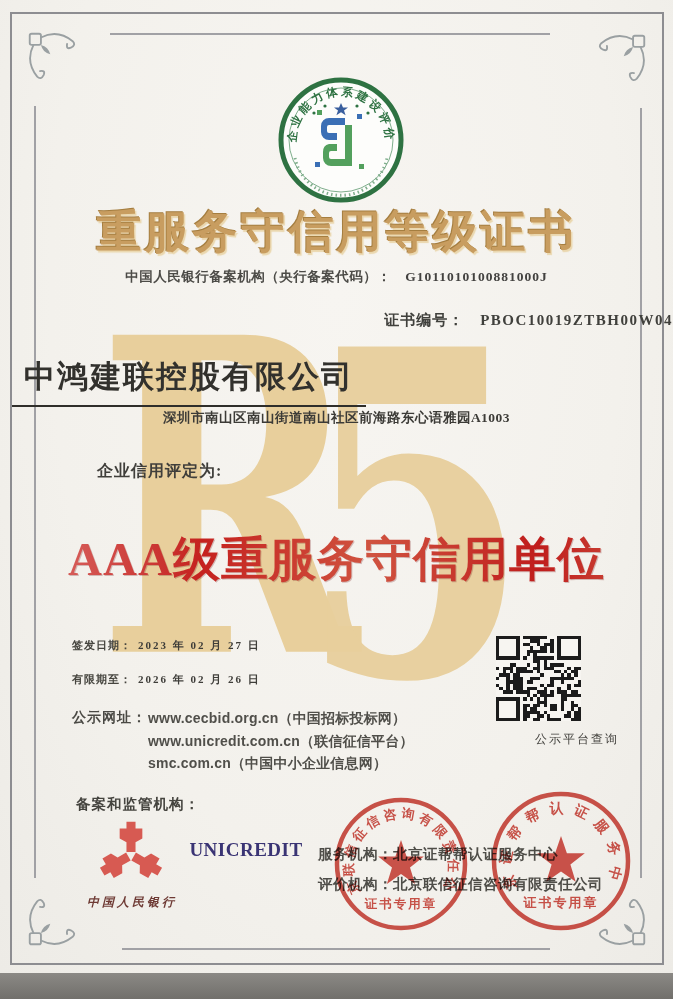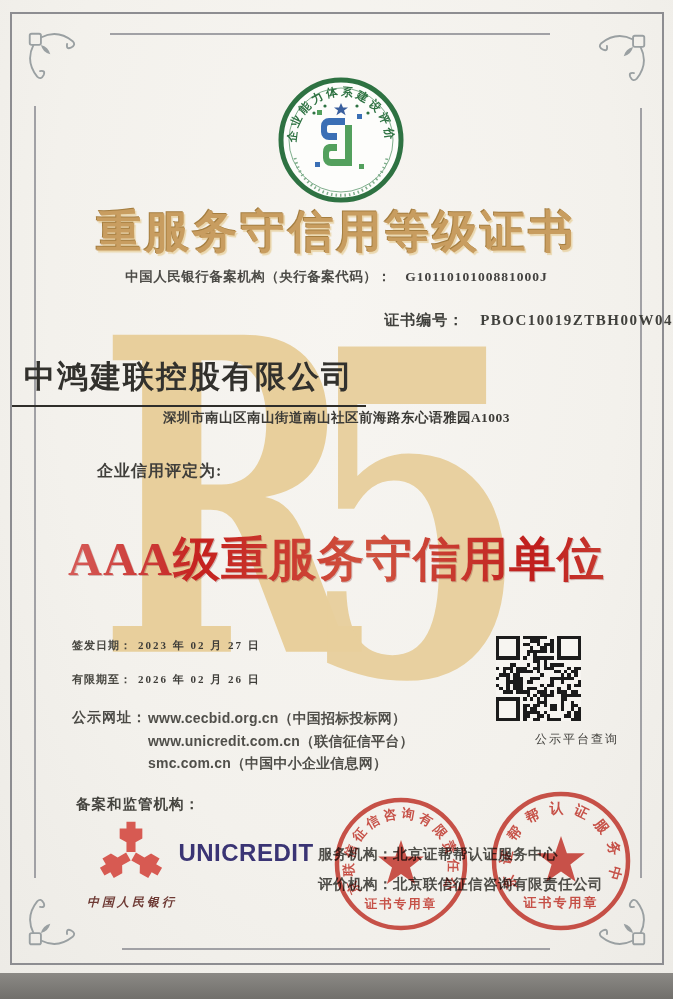--- a/index.html
+++ b/index.html
@@ -57,22 +57,22 @@
   .qr{position:absolute;left:496px;top:636px;width:85px;height:85px;}
   .qr svg{width:100%;height:100%;}
   .qr-caption{position:absolute;left:459px;top:731px;width:160px;text-align:right;
               font-size:12px;font-weight:normal;color:#3e3d39;letter-spacing:2px;}
   
   .reg-label{position:absolute;left:76px;top:795px;font-size:14.5px;font-weight:bold;color:#45443f;letter-spacing:1px;}
   .pboc{position:absolute;left:97px;top:817px;width:68px;height:76px;}
   .pboc-name{position:absolute;left:78px;top:894px;width:108px;text-align:center;
              font-size:12px;color:#6e3a34;letter-spacing:3px;font-style:italic;font-weight:bold;}
   .uni{position:absolute;left:168px;top:839px;width:156px;text-align:center;}
-  .uni .brand{font-size:24px;font-weight:bold;color:#3a3474;letter-spacing:.5px;
-              font-family:Liberation Sans, sans-serif;}
+  .uni .brand{font-size:19px;font-weight:bold;color:#3a3474;letter-spacing:.5px;
+              font-family:Liberation Serif, serif;}
   .uni .sub{margin-top:4px;font-size:15px;font-weight:bold;color:#a2566f;letter-spacing:2px;}
   .agencies{position:absolute;left:318px;top:839px;font-size:14.5px;font-weight:bold;
             color:#4e4d48;letter-spacing:.5px;line-height:30px;z-index:2;}
   .seal{position:absolute;z-index:3;mix-blend-mode:multiply;opacity:.88;}
   .seal.left{left:330px;top:791px;width:142px;height:146px;}
   .seal.right{left:486px;top:786px;width:150px;height:150px;}
   .band{position:absolute;left:0;bottom:0;width:100%;height:26px;
         background:linear-gradient(180deg,#8b8985,#716f6b);}
 </style>
 </head>

